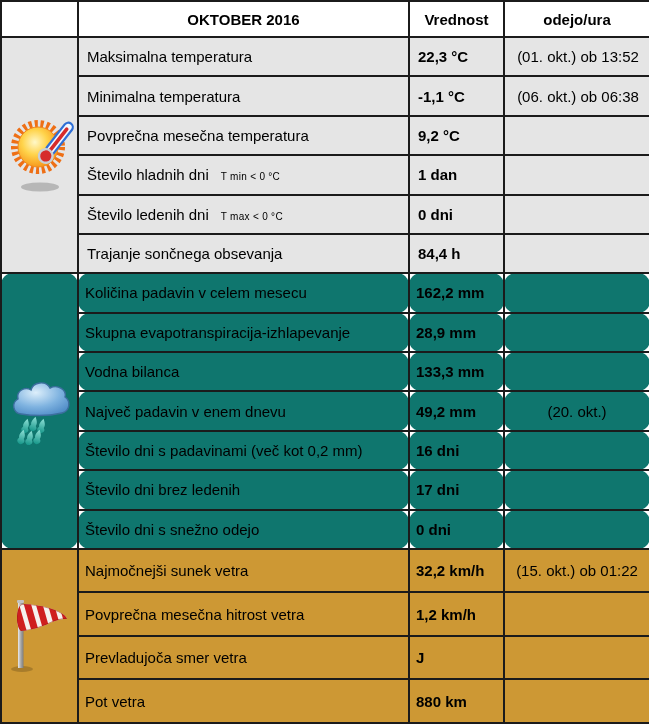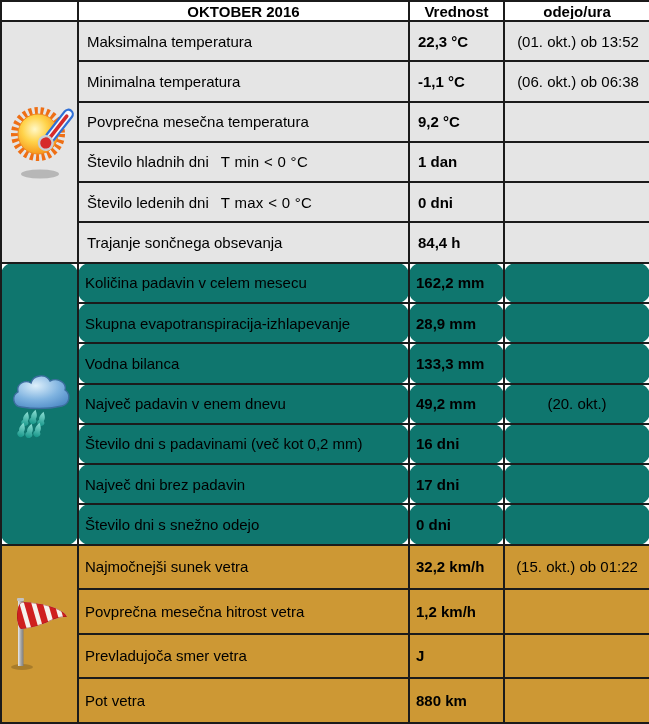--- a/index.html
+++ b/index.html
@@ -1,33 +1,33 @@
 <!DOCTYPE html>
 <html><head>
 <meta charset="utf-8">
 <style>
   html,body{margin:0;padding:0;background:#ffffff;}
   body{width:649px;font-family:"Liberation Sans","DejaVu Sans",sans-serif;color:#000;}
   table.wx{border-collapse:collapse;table-layout:fixed;width:649px;height:724px;}
   table.wx td{border:2px solid #1b1b1b;padding:0 6px;font-size:15px;vertical-align:middle;overflow:hidden;}
   td.corner{border:none;background:#ffffff;}
-  tr.head{height:20px;}
+  tr.head{height:36px;}
   tr.head td{background:#ffffff;font-weight:bold;text-align:center;padding:0 2px;}
   td.h-title{font-size:16px;}
   td.h-val,td.h-dat{font-size:15.5px;border-radius:18px;}
   
   tr.sec-t td{background:#e5e5e5;padding-left:8px;}
   tr.sec-p td{background:#0f766e;border-radius:12px;}
   tr.sec-w td{background:#cd9834;}
   td.ico{text-align:center;vertical-align:middle;padding:0;}
   td.ico-t{background:#e5e5e5;}
   td.ico-p{background:#94aabc;}
   td.ico-w{background:#cd9834;}
   td.lbl{text-align:left;padding-left:8px;}
-  td.lbl .sub{font-size:15px;margin-left:12px;letter-spacing:0.3px;}
+  td.lbl .sub{font-size:10px;margin-left:12px;letter-spacing:0.3px;}
   td.val{text-align:left;font-weight:bold;}
   td.dat{text-align:center;padding-left:6px;}
   svg{display:block;margin:0 auto;}
 </style>
 </head>
 <body>
 
 <table class="wx">
   <colgroup>
     <col style="width:77px">
@@ -137,21 +137,21 @@
     <td class="lbl"><span>Največ padavin v enem dnevu</span></td>
     <td class="val">49,2 mm</td>
     <td class="dat">(20. okt.)</td>
   </tr>
   <tr class="sec-p">
     <td class="lbl"><span>Število dni s padavinami (več kot 0,2 mm)</span></td>
     <td class="val">16 dni</td>
     <td class="dat"></td>
   </tr>
   <tr class="sec-p">
-    <td class="lbl"><span>Največ dni brez padavin</span></td>
+    <td class="lbl"><span>Število dni brez ledenih</span></td>
     <td class="val">17 dni</td>
     <td class="dat"></td>
   </tr>
   <tr class="sec-p">
     <td class="lbl"><span>Število dni s snežno odejo</span></td>
     <td class="val">0 dni</td>
     <td class="dat"></td>
   </tr>
 
   <tr class="sec-w">

